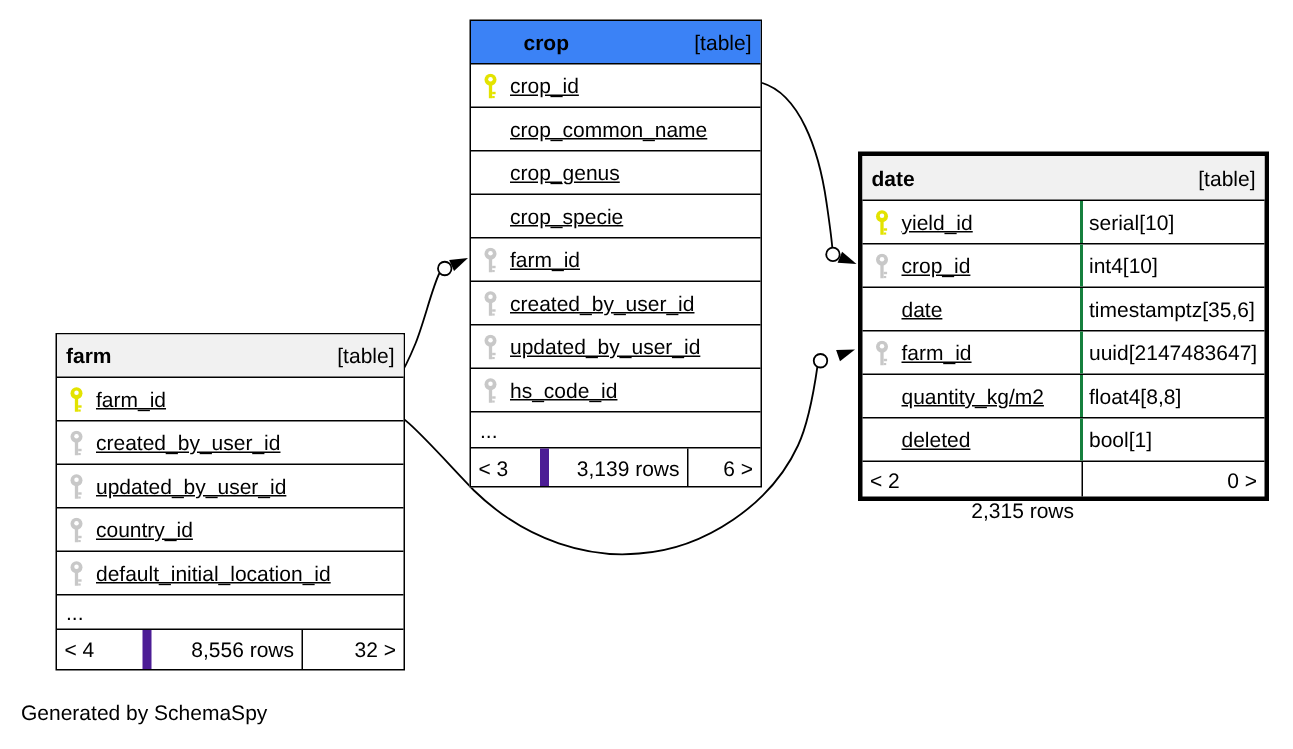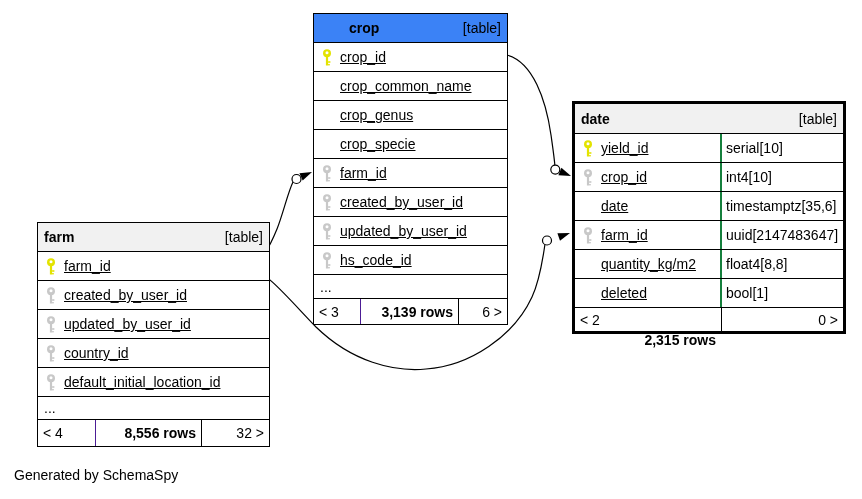--- a/index.html
+++ b/index.html
@@ -17,21 +17,21 @@
   .row{height:29px;border-top:1px solid #000;display:flex;align-items:center;box-sizing:border-box;}
   .keyslot{width:26px;flex:none;display:flex;align-items:center;justify-content:center;}
   .keyslot svg{display:block;}
   .pk{color:#e3e300;}
   .fk{color:#c8c8c8;}
   .cname{white-space:nowrap;text-decoration:underline;}
   .dots{border-top:1px solid #000;display:flex;align-items:center;padding-left:6px;box-sizing:border-box;}
   .footer{border-top:1px solid #000;display:flex;align-items:stretch;box-sizing:border-box;}
   .footer span{display:flex;align-items:center;box-sizing:border-box;white-space:nowrap;}
   .f1{padding-left:5px;}
-  .f2{justify-content:flex-end;padding-right:5px;border-left:1px solid #4c1d95;font-weight:bold;}
+  .f2{justify-content:flex-end;padding-right:5px;border-left:6px solid #4c1d95;}
   .f3{justify-content:flex-end;padding-right:5px;border-left:1px solid #000;}
 
   .crop{left:313px;top:13px;width:195px;}
   .crop .dots{height:24px;}
   .crop .footer{height:26px;}
   .crop .f1{width:46px;} .crop .f2{flex:1;} .crop .f3{width:49px;}
 
   .farm{left:16px;top:222px;width:233px;margin-left:21px;}
   .farm .dots{height:23px;}
   .farm .footer{height:27px;}

